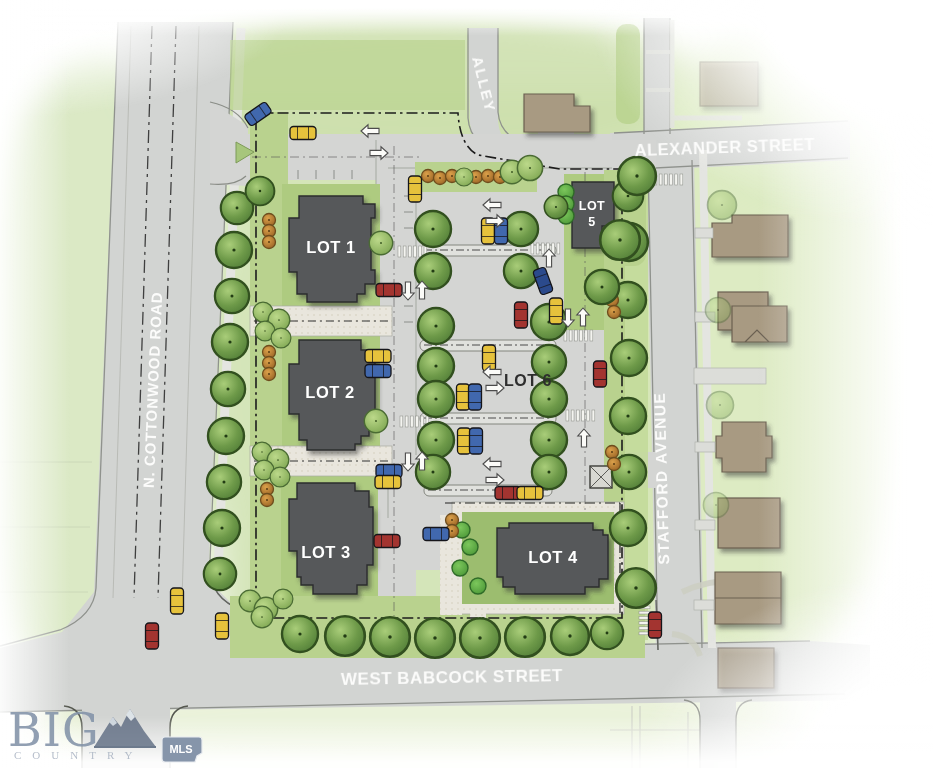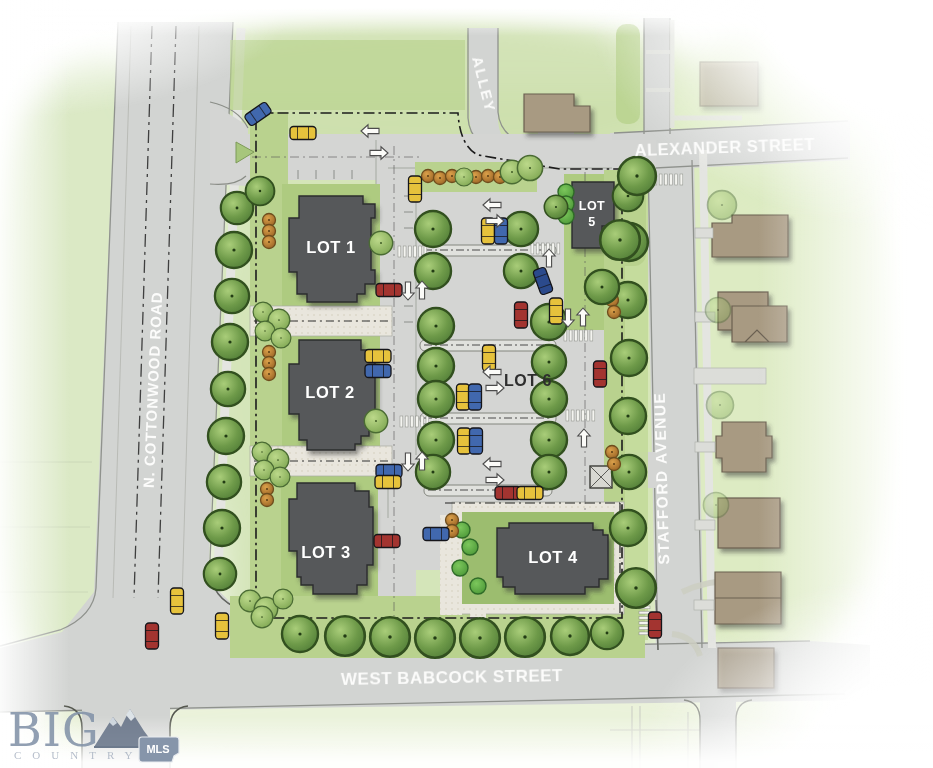--- a/index.html
+++ b/index.html
@@ -16,21 +16,21 @@
   #vg-bottom{left:0;right:0;bottom:0;height:62px;background:linear-gradient(to top,rgba(255,255,255,.92) 10%,rgba(255,255,255,0) 85%);}
   #vg-left{left:0;top:0;bottom:0;width:70px;background:linear-gradient(to right,rgba(255,255,255,.9),rgba(255,255,255,0));}
   #vg-br{bottom:0;right:0;width:300px;height:200px;background:radial-gradient(ellipse at bottom right,#ffffff 30%,rgba(255,255,255,0) 70%);}
   #logo{position:absolute;left:8px;top:692px;width:280px;color:#8292a8;}
   #logo .row{display:flex;align-items:flex-end;}
   #logo .word{font-family:"DejaVu Serif","Liberation Serif",serif;font-size:46px;line-height:42px;
               letter-spacing:1px;opacity:.88;margin-top:17px;}
   #logo .mtn{margin:0 -10px -2px -8px;opacity:.85;}
   #logo .tagline{font-family:Liberation Serif, serif;font-size:11px;letter-spacing:11px;
                  color:#a9b3c2;margin:-2px 0 0 6px;opacity:.85;}
-  #mls-badge{position:absolute;left:129px;top:44px;}
+  #mls-badge{position:absolute;left:152px;top:44px;}
 </style>
 </head>
 <body>
 
 <div id="stage">
 <svg id="map" width="933" height="768" viewBox="0 0 933 768">
   <defs>
     <radialGradient id="gT1" cx="38%" cy="35%" r="70%">
       <stop offset="0%" stop-color="#a9cd79"></stop>
           <stop offset="62%" stop-color="#6e9a49"></stop>

